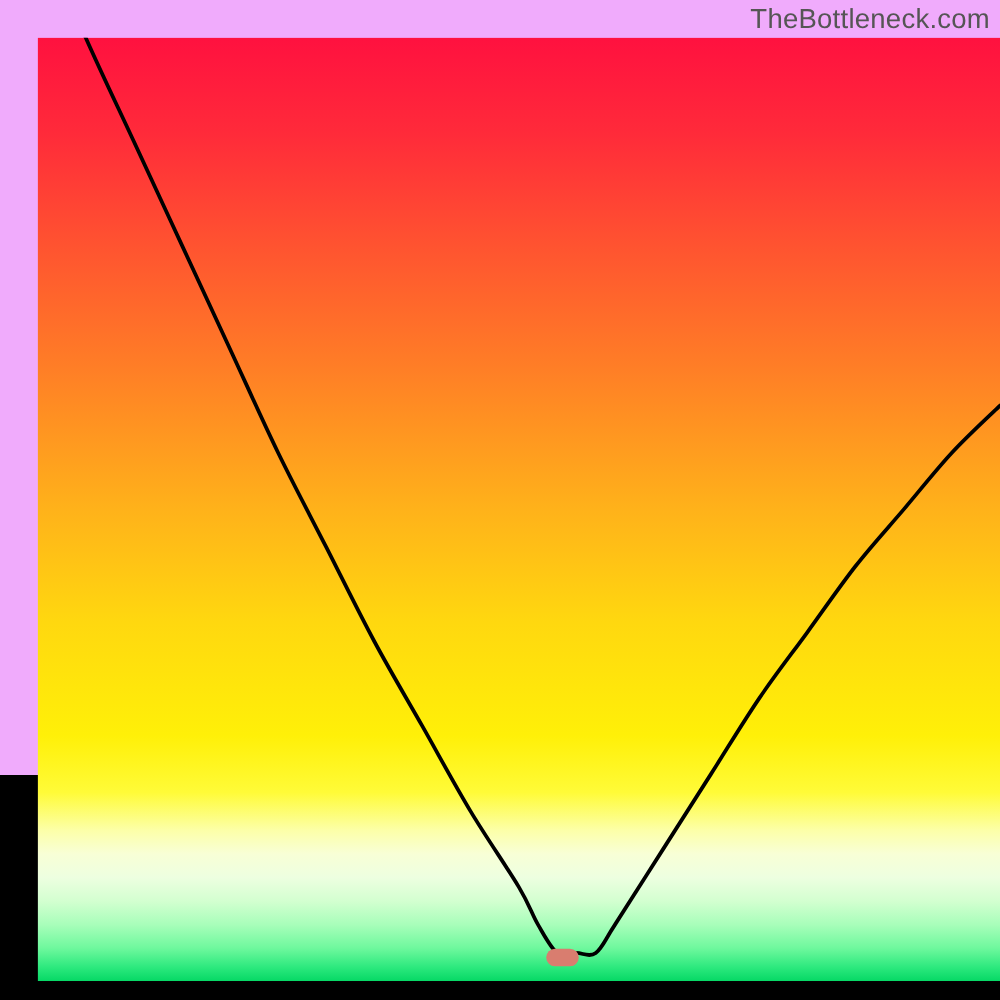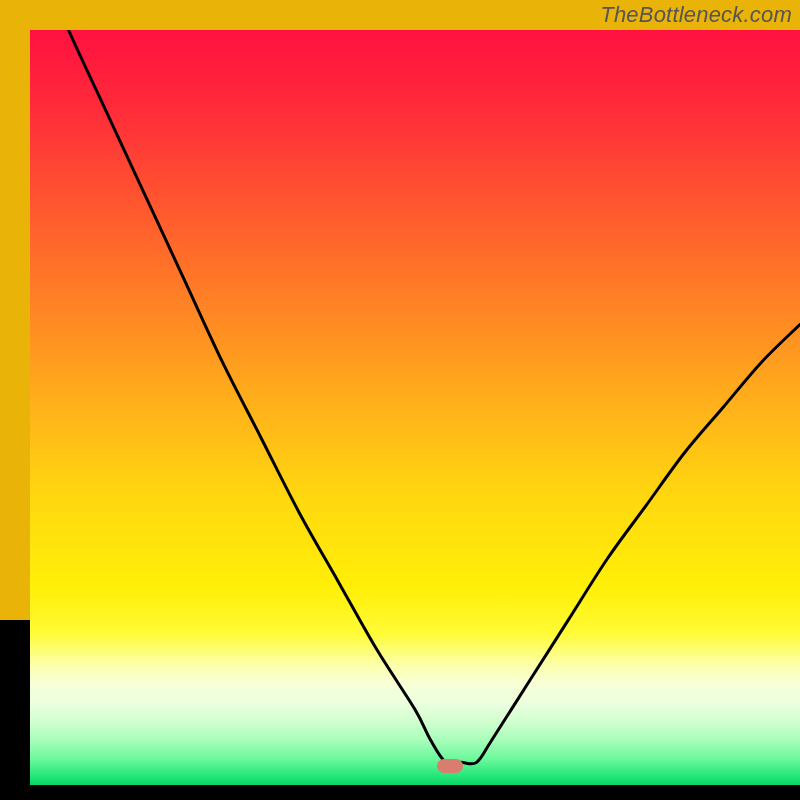--- a/index.html
+++ b/index.html
@@ -8,22 +8,21 @@
     width: 800px;
     height: 800px;
     background: #000;
     overflow: hidden;
     font-family: Arial, Helvetica, sans-serif;
   }
   .frame {
     position: relative;
     width: 800px;
     height: 620px;
-    background: #eab308;
-    font-style: italic;
+    background: #f0abfc;
   }
   .watermark {
     position: absolute;
     top: 2px;
     right: 8px;
     color: #555555;
     font-size: 22px;
     font-family: Arial, Helvetica, sans-serif;
     z-index: 5;
     letter-spacing: 0.2px;

